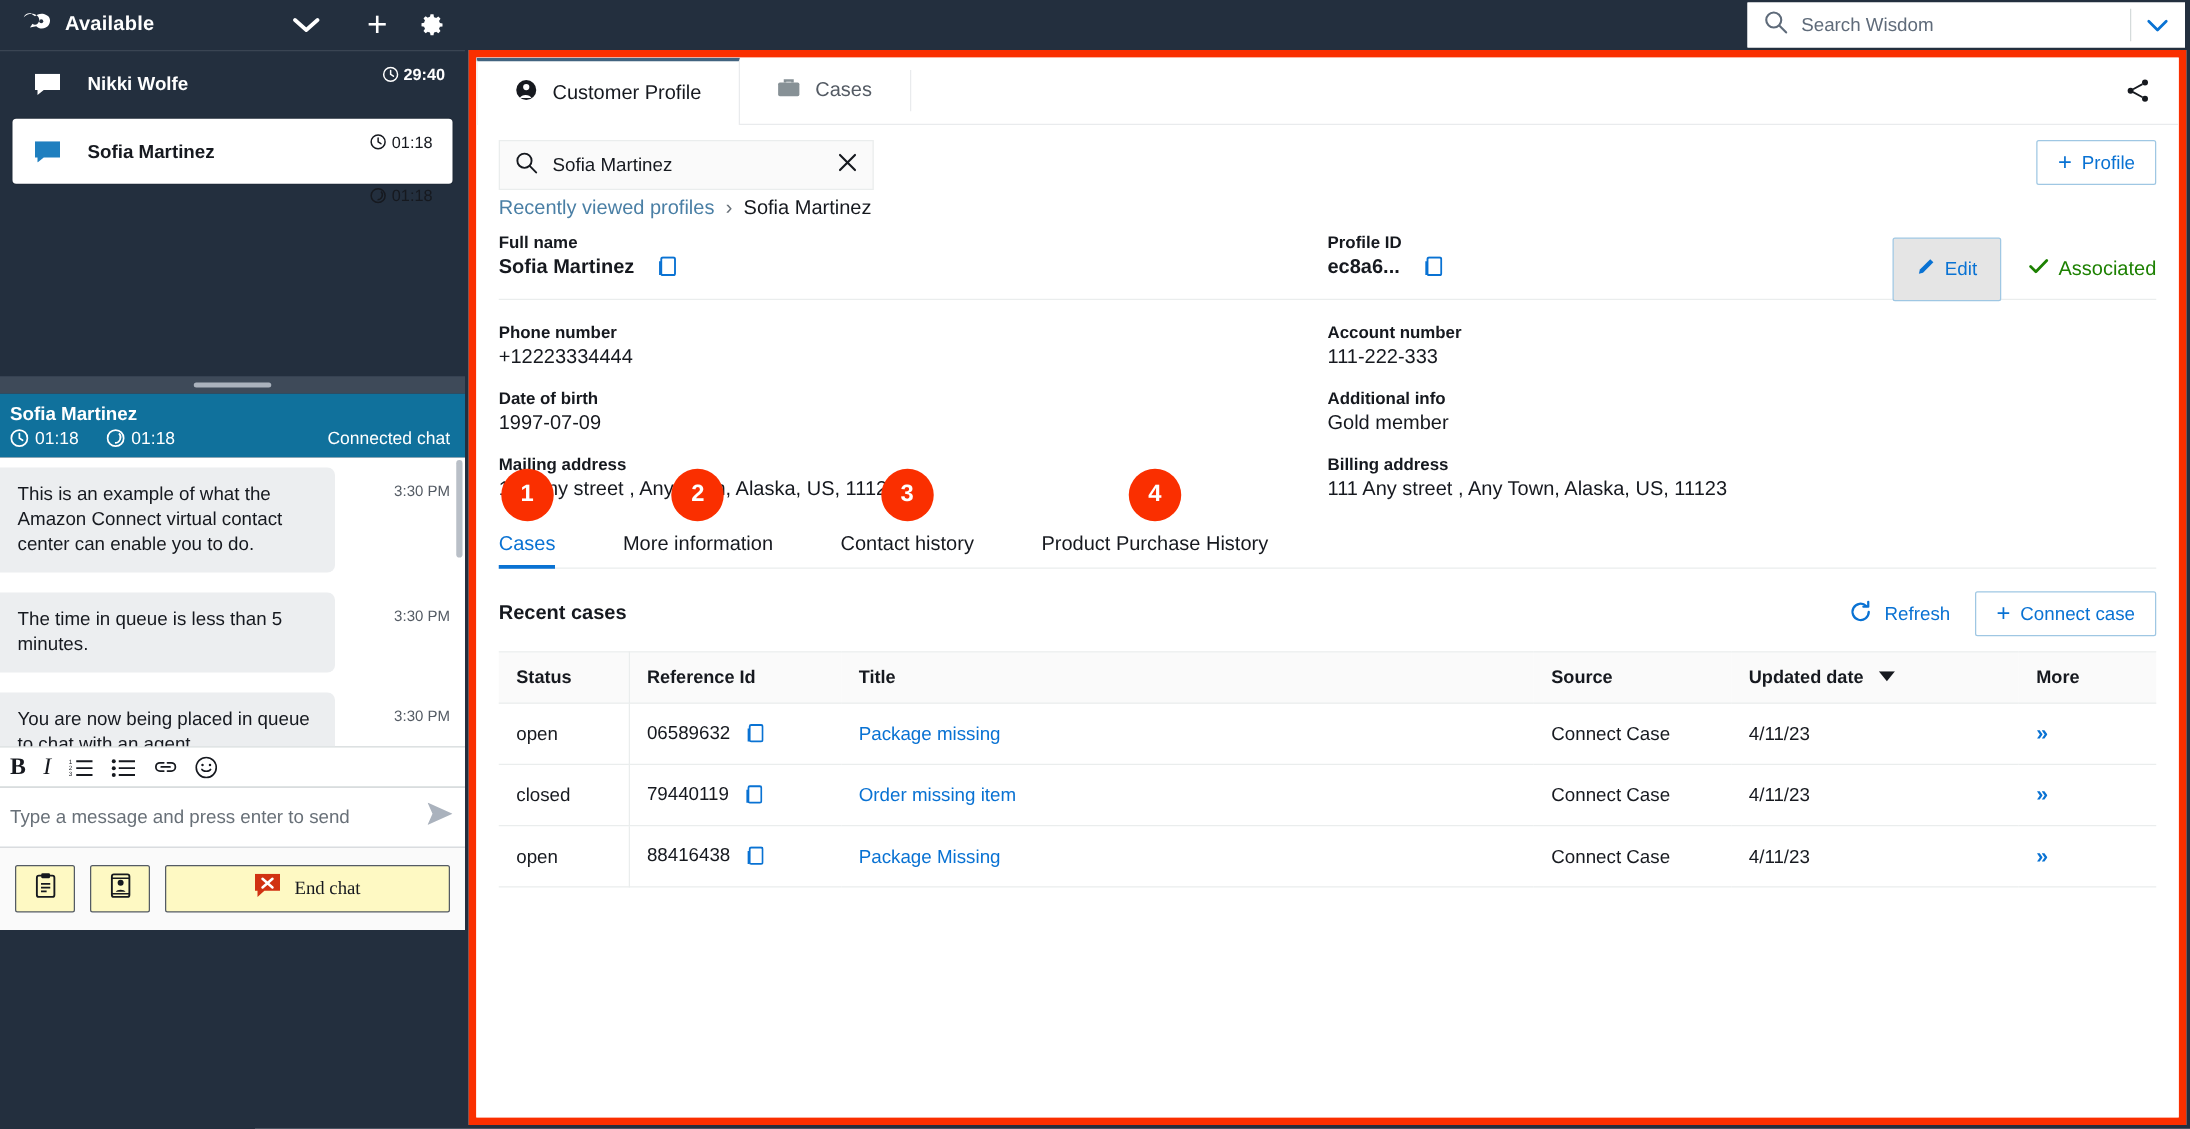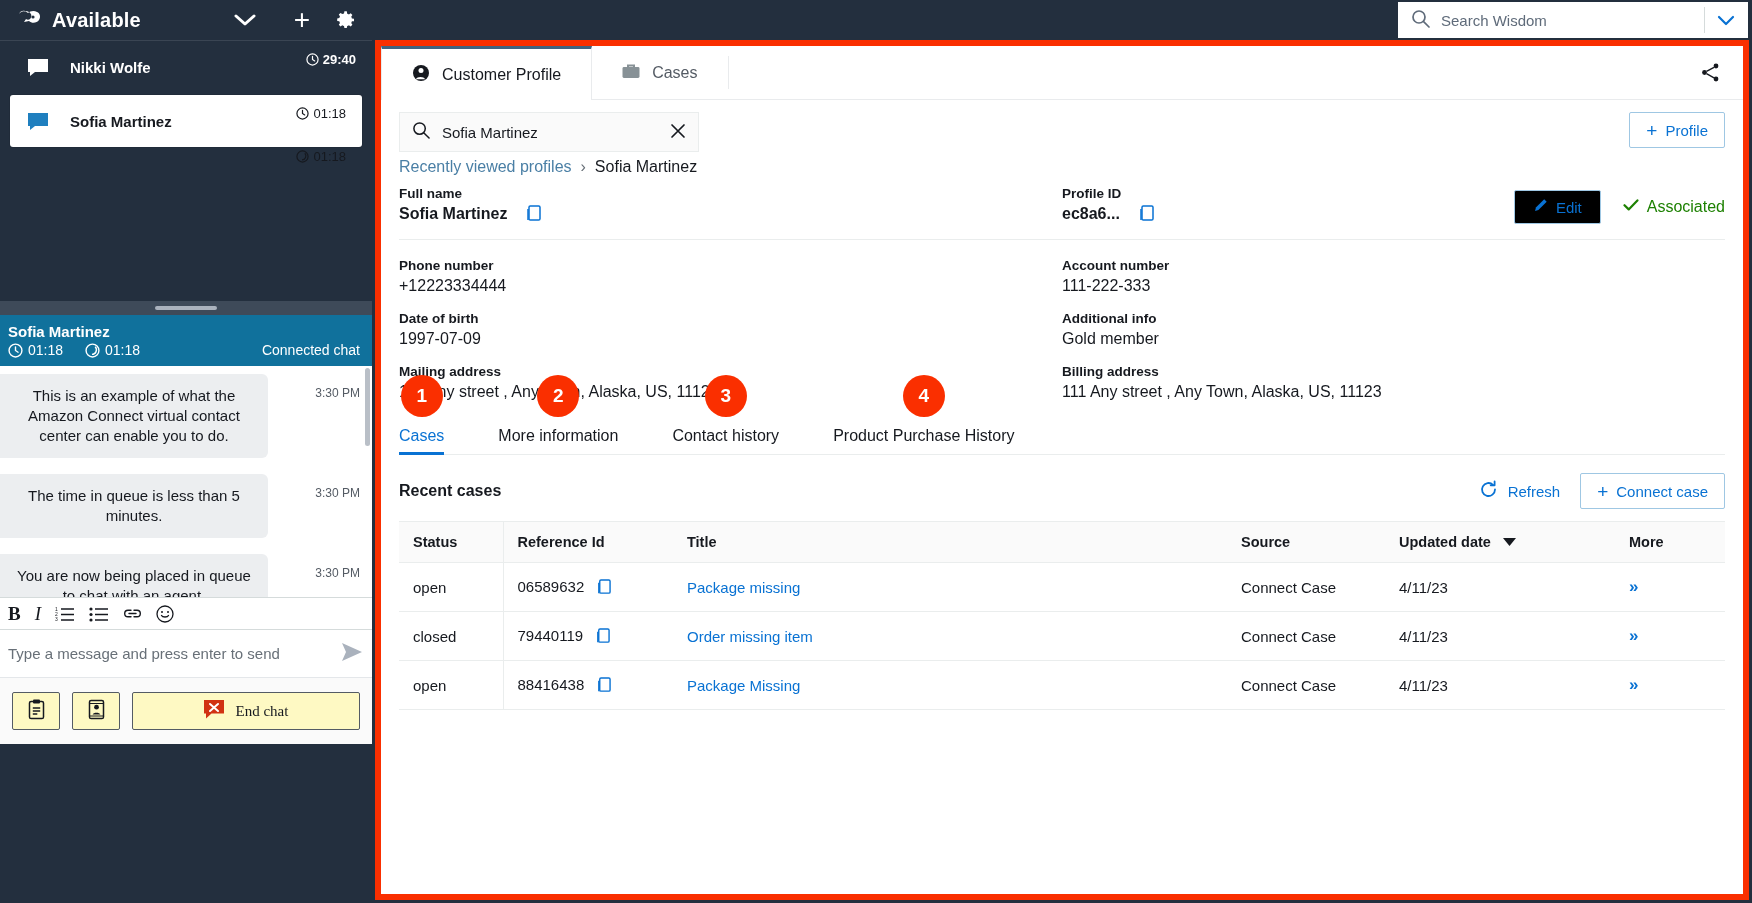--- a/index.html
+++ b/index.html
@@ -12,21 +12,21 @@
   .app { position: relative; width: 1752px; height: 903px; display: flex; background:#232f3e; }
 
   
   .ccp { width: 372px; height: 903px; background:#232f3e; position: relative; flex: 0 0 372px; }
 
   .ccp-header {
     height: 40px; display:flex; align-items:center; padding: 0 14px 0 16px;
     color:#fff; background:#232f3e;
   }
   .ccp-logo { width: 26px; height: 22px; margin-right: 10px; display:flex; align-items:center; }
-  .ccp-status { font-size: 20px; font-weight: 700; letter-spacing:.2px; }
+  .ccp-status { font-size: 16px; font-weight: 700; letter-spacing:.2px; }
   .ccp-hdr-spacer { flex:1; }
   .ccp-ico { color:#fff; display:flex; align-items:center; justify-content:center; cursor:pointer; }
   .ccp-ico.chev { margin-right: 38px; }
   .ccp-ico.plus { margin-right: 26px; font-size: 28px; line-height:1; font-weight:300;}
   .ccp-ico.gear { margin-right: 2px; }
 
   .ccp-divider { height:1px; background:#3a4553; }
 
   .contact-row {
     display:flex; align-items:center; height:52px; padding: 0 16px 0 28px; color:#fff;
@@ -46,21 +46,21 @@
   .grabber-bar { height: 14px; background:#3e4a59; display:flex; align-items:center; justify-content:center; }
   .grabber { width:62px; height:4px; border-radius:2px; background:#aab2bd; }
 
   .chat-header { background:#10719c; color:#fff; padding: 8px 12px 8px 8px; }
   .chat-header .ch-name { font-size:15px; font-weight:700; margin-bottom:2px; }
   .chat-header .ch-row { display:flex; align-items:center; font-size:14px; }
   .chat-header .ch-t { display:flex; align-items:center; gap:5px; margin-right:22px; }
   .chat-header .ch-state { margin-left:auto; font-size:14px; }
 
   .chat-body { background:#fff; position:relative; overflow:hidden; }
-  .msg-row { display:flex; align-items:flex-start; padding: 8px 12px 8px 0; text-align: center; }
+  .msg-row { display:flex; align-items:flex-start; padding: 8px 12px 8px 0; }
   .msg-bubble {
     background:#eceef0; border-radius:0 6px 6px 0; padding: 12px 14px;
     font-size:15px; line-height:20px; color:#16191f; max-width:268px;
   }
   .msg-time { font-size:12px; color:#545b64; margin-left:auto; padding-left:10px; padding-top:12px; white-space:nowrap;}
 
   .chat-scroll { position:absolute; right:2px; top:2px; width:5px; height:78px; background:#b9bfc7; border-radius:3px;}
 
   .rte-toolbar {
     border-top:1px solid #d5dbdb; border-bottom:1px solid #d5dbdb; background:#fff;
@@ -133,22 +133,22 @@
   .drow { display:flex; position:relative; }
   .dcol { width:50%; padding-right:16px; }
   .dlabel { font-size:13.5px; font-weight:700; color:#16191f; margin-bottom:4px; }
   .dvalue { font-size:16px; color:#16191f; display:flex; align-items:center; gap:10px;}
   .dvalue.bold { font-weight:700; }
   .hr { height:1px; background:#eaeded; margin: 16px 0 18px 0; }
   .dgroup { margin-bottom: 16px; }
 
   .actions { position:absolute; right:0; top:4px; display:flex; align-items:center; gap:22px; }
   .edit-btn {
-    border:1px solid #9fc7e3; border-radius:2px; background:#000000; color:#0972d3;
-    height:34px; display:flex; align-items:center; gap:8px; padding: 0 18px; font-size:15px; cursor:pointer;
+    border:1px solid #9fc7e3; border-radius:2px; background:#e5e5e5; color:#0972d3;
+    height:51px; display:flex; align-items:center; gap:8px; padding: 0 18px; font-size:15px; cursor:pointer;
   }
   .assoc { color:#1d8102; font-size:16px; display:flex; align-items:center; gap:8px; }
 
   .subtabs { margin: 20px 18px 0 18px; border-bottom:1px solid #eaeded; display:flex; align-items:flex-end; position:relative; height:34px;}
   .subtab { font-size:16px; color:#16191f; padding: 0 0 9px 0; margin-right:54px; cursor:pointer; position:relative; white-space:nowrap;}
   .subtab.active { color:#0972d3; }
   .subtab.active::after { content:""; position:absolute; left:0; right:0; bottom:-1px; height:3px; background:#0972d3; }
   .badge {
     position:absolute; top:-52px; left:50%; transform:translateX(-50%);
     width:42px; height:42px; border-radius:50%; background:#fa2f00; color:#fff;

